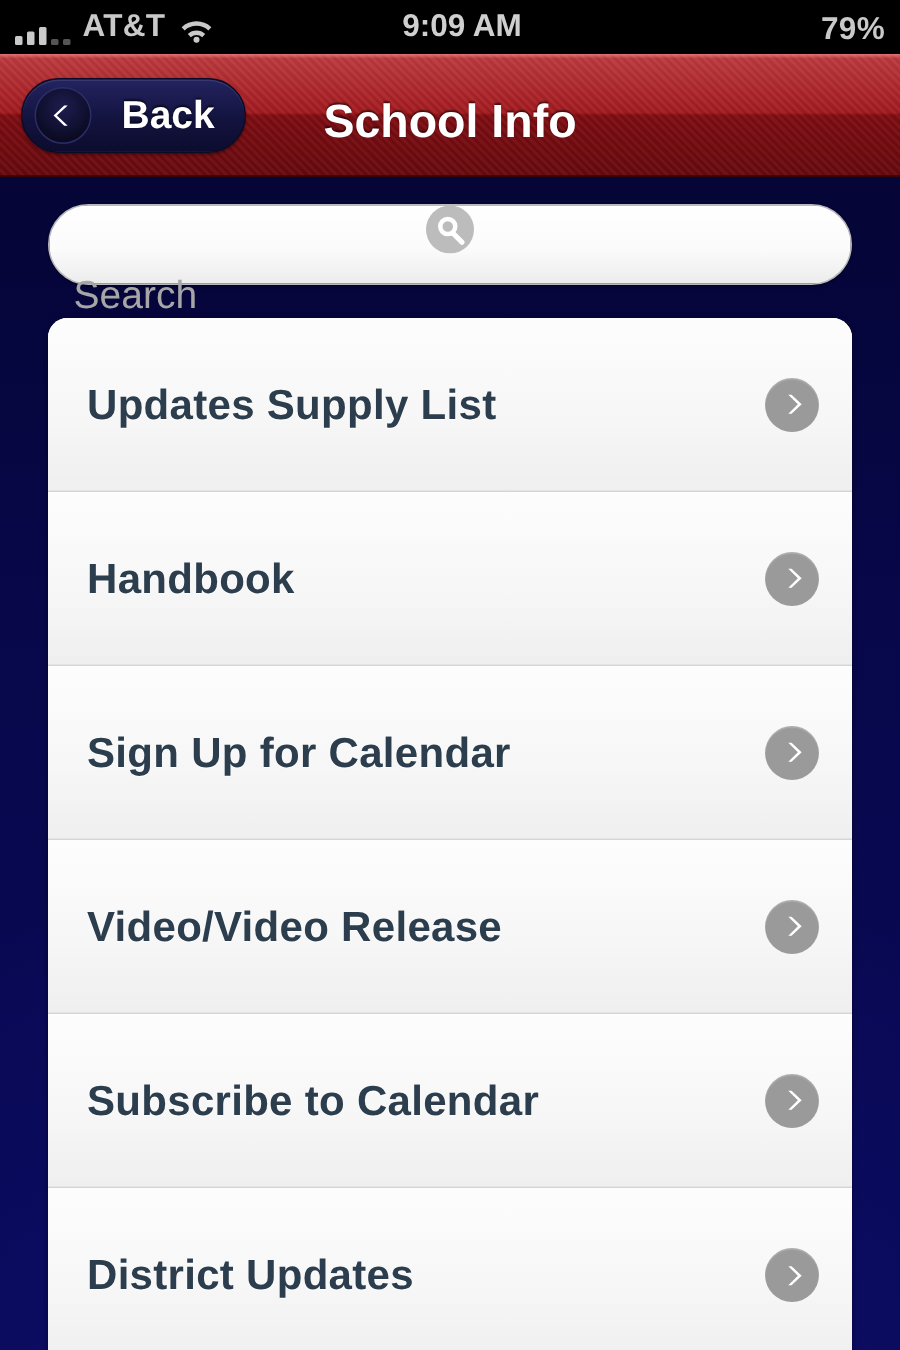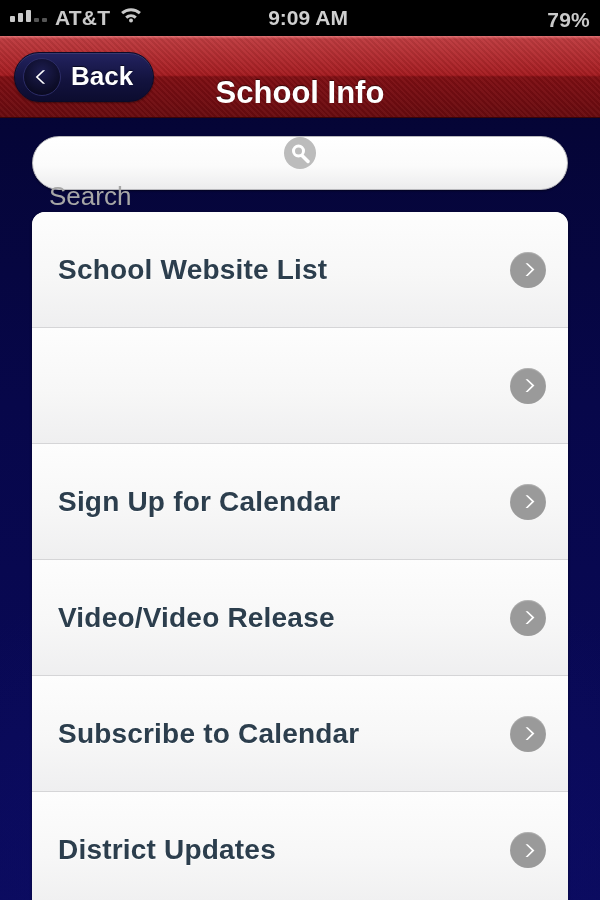--- a/index.html
+++ b/index.html
@@ -20,21 +20,21 @@
 
   
   #statusbar {
     position:relative;
     height:36px;
     background:#000;
     display:flex; align-items:center;
     padding:0 10px;
     color:#c8c8c8;
   }
-  .sb-left { display:flex; align-items:flex-start; gap:8px; flex:0 0 auto; }
+  .sb-left { display:flex; align-items:flex-end; gap:8px; flex:0 0 auto; }
   .sb-center {
     position:absolute; left:16px; right:0; top:0; height:36px;
     display:flex; align-items:center; justify-content:center;
     pointer-events:none;
   }
   .sb-right { margin-left:auto; display:flex; align-items:center; gap:8px;flex-direction:column; }
   .sb-text { font-size:21px; font-weight:bold; letter-spacing:0.2px; color:#c9c9c9; }
   .sb-time { font-size:21px; font-weight:bold; color:#cfcfcf; }
   .signal { display:flex; align-items:flex-end; gap:3px; height:16px; }
   .signal i { display:block; width:5px; background:#c9c9c9; border-radius:1px; }
@@ -57,32 +57,32 @@
       repeating-linear-gradient(45deg, rgba(0,0,0,0.07) 0 2px, rgba(255,255,255,0.035) 2px 4px),
       linear-gradient(180deg, #b2161b 0%, #a21419 49%, #8e1015 51%, #7d0d12 100%);
     border-bottom:1px solid #3a0508;
     display:flex; align-items:center;
   }
   #navbar::before{
     content:""; position:absolute; left:0; right:0; top:0; height:3px;
     background:linear-gradient(180deg, rgba(255,160,160,0.55), rgba(255,255,255,0));
   }
   #nav-title {
-    position:absolute; left:0; right:0; top:16px; height:82px;
+    position:absolute; left:0; right:0; top:4px; height:82px;
     display:flex; align-items:center; justify-content:center;
     color:#fff; font-size:31px; font-weight:bold;
     text-shadow:0 -1px 1px rgba(0,0,0,0.55);
     pointer-events:none;
   }
   #back-button {
     position:relative; z-index:2;
     margin-left:14px;
     height:50px; min-width:132px;
     padding:0 20px 0 8px;
-    display:flex; align-items:center; gap:10px;
+    display:flex; align-items:center; gap:20px;
     background:linear-gradient(180deg,#232360 0%, #13133f 55%, #0c0c2f 100%);
     border-radius:26px;
     border:1px solid #0b0b28;
     box-shadow:0 1px 2px rgba(0,0,0,0.45), inset 0 1px 0 rgba(255,255,255,0.10);
     cursor:pointer;
   }
   .back-circle {
     width:38px; height:38px; border-radius:50%;
     background:radial-gradient(circle at 50% 35%, #1d1d50 0%, #0a0a22 75%);
     border:1px solid #2c2c66;
@@ -202,29 +202,30 @@
           <path d="M18 18.5 L24 24.5" stroke="#ffffff" stroke-width="3.5" stroke-linecap="round"></path>
         </svg>
       </span>
       <input id="search-input" type="text" placeholder="Search" style="">
     </div>
   </div>
 
   <div id="list">
 
     <div class="row">
-      <span class="row-label">School Website List</span>
-      <span class="chevron-circle">
-        <svg viewBox="0 0 20 20" width="17" height="17">
-            <path d="M6.5 2.5 14 10l-7.5 7.5 2.6 0L17 10 9.1 2.5z" fill="#fff"></path>
-          </svg>
-      </span>
-    </div>
-
-    <div class="row">
+      <span class="row-label">Updates Supply List</span>
+      <span class="chevron-circle">
+        <svg viewBox="0 0 20 20" width="17" height="17">
+            <path d="M6.5 2.5 14 10l-7.5 7.5 2.6 0L17 10 9.1 2.5z" fill="#fff"></path>
+          </svg>
+      </span>
+    </div>
+
+    <div class="row">
+      <span class="row-label">Handbook</span>
       <span class="chevron-circle">
         <svg viewBox="0 0 20 20" width="17" height="17">
             <path d="M6.5 2.5 14 10l-7.5 7.5 2.6 0L17 10 9.1 2.5z" fill="#fff"></path>
           </svg>
       </span>
     </div>
 
     <div class="row">
       <span class="row-label">Sign Up for Calendar</span>
       <span class="chevron-circle">

